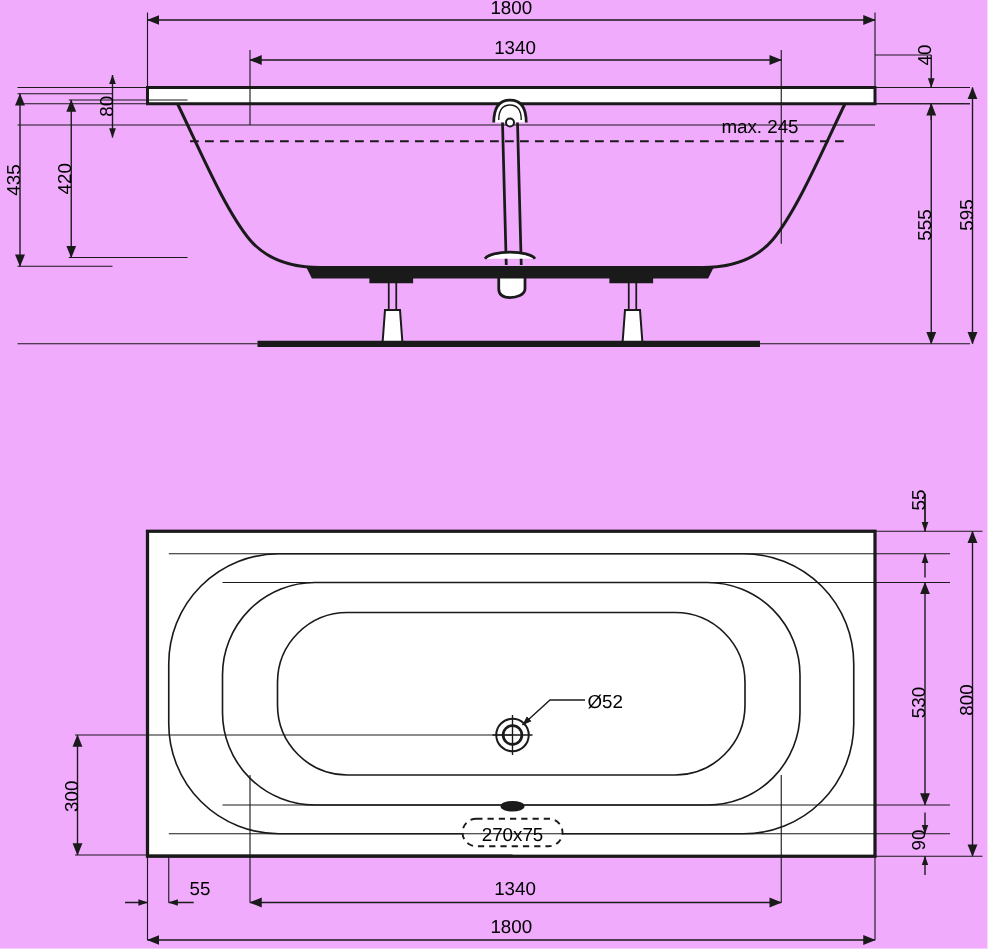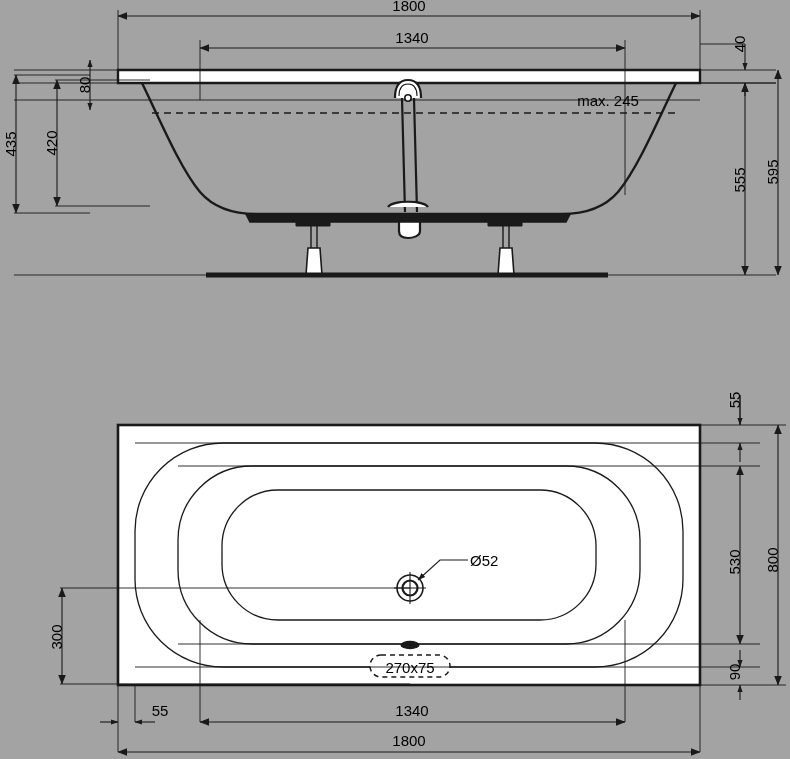--- a/index.html
+++ b/index.html
@@ -1,18 +1,18 @@
 <!DOCTYPE html>
 <html><head>
 <meta charset="utf-8">
 <style>
   html,body{margin:0;padding:0;background:#ffffff;}
   body{width:790px;height:759px;overflow:hidden;
        font-family:"Liberation Sans","DejaVu Sans",sans-serif;}
-  #sheet{position:relative;width:790px;height:759px;background:#a3a3a3;}
+  #sheet{position:relative;width:790px;height:759px;background:#f0abfc;}
   svg{display:block;}
   .dimtext{font-family:"Liberation Sans","DejaVu Sans",sans-serif;font-size:15px;fill:#000;}
 </style>
 </head>
 <body>
 
 <div id="sheet">
 
 <svg width="790" height="759" viewBox="0 0 790 759">
 

